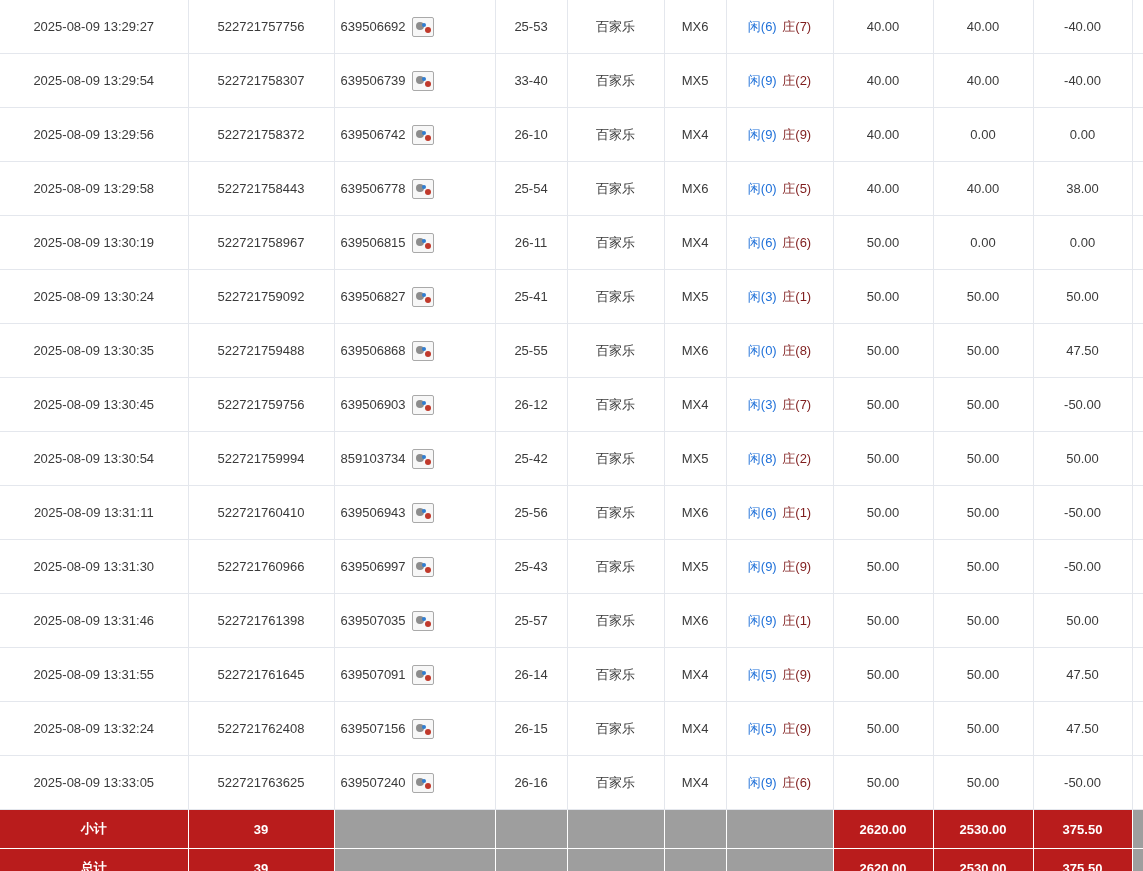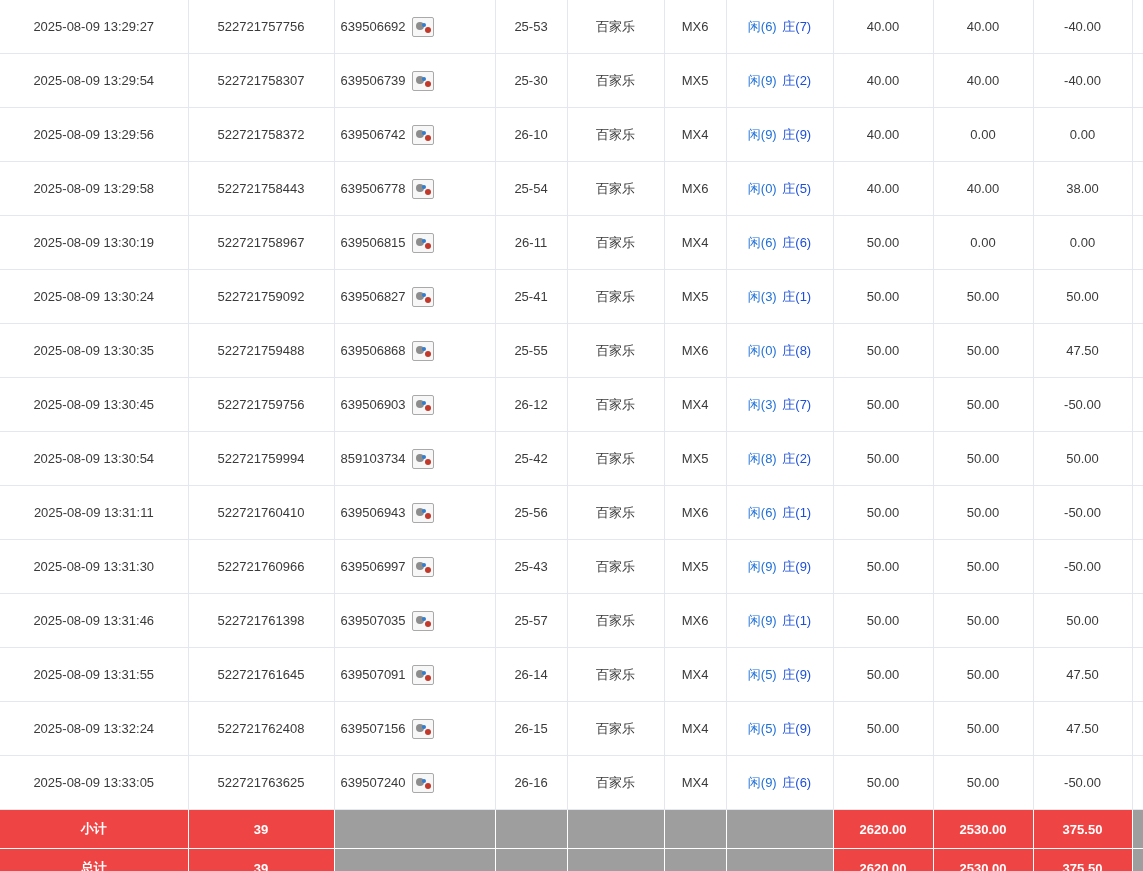--- a/index.html
+++ b/index.html
@@ -46,21 +46,21 @@
   col.c-amount    { width: 100px; }
   col.c-valid     { width: 100px; }
   col.c-result    { width: 99px; }
   col.c-tail      { width: 11px; }
 
   .num-blue  { color: #1d6fd8; }
   .num-red   { color: #e4393c; }
   .num-dark  { color: #3a3a3a; }
 
   .bet-content .ping { color: #1d6fd8; }
-  .bet-content .zhuang { color: #1d4ed8; }
+  .bet-content .zhuang { color: #7f1d1d; }
   .bet-content span { margin: 4px 1px; text-align: center; }
 
   .gameid-cell {
     display: flex;
     align-items: center;
     justify-content: flex-start;
     gap: 6px;
   }
   .video-icon {
     display: inline-block;
@@ -88,21 +88,21 @@
     right: 2px;
     bottom: 3px;
     width: 6px;
     height: 6px;
     border-radius: 50%;
     background: #c0392b;
     box-shadow: -4px -5px 0 -1px #2e7dd1;
   }
 
   tr.summary-row td {
-    background: #ef4444;
+    background: #b91c1c;
     color: #ffffff;
     font-weight: bold;
     border-bottom: 1px solid #ffffff;
     border-right: 1px solid #ffffff;
     height: 38px;
   }
   tr.summary-row td.blank {
     background: #9e9e9e;
   }
   tr.summary-row:last-child td {
@@ -147,21 +147,21 @@
       </tr>
       <tr>
         <td>2025-08-09 13:29:54</td>
         <td>522721758307</td>
         <td>
           <div class="gameid-cell">
             <span>639506739</span>
             <span class="video-icon"></span>
           </div>
         </td>
-        <td>25-30</td>
+        <td>33-40</td>
         <td>百家乐</td>
         <td>MX5</td>
         <td class="bet-content"><span class="ping">闲(9)</span> <span class="zhuang">庄(2)</span></td>
         <td class="num-blue">40.00</td>
         <td class="num-dark">40.00</td>
         <td class="num-red">-40.00</td>
         <td></td>
       </tr>
       <tr>
         <td>2025-08-09 13:29:56</td>

